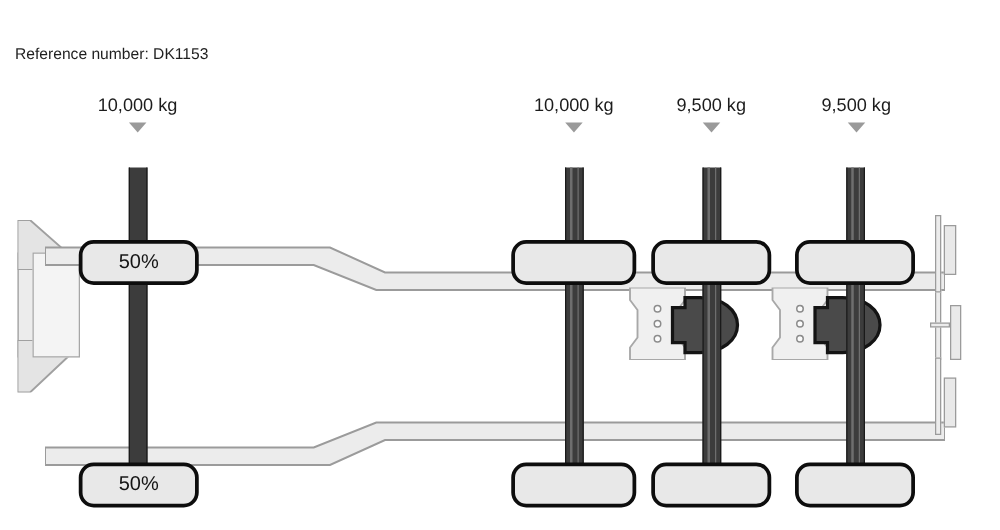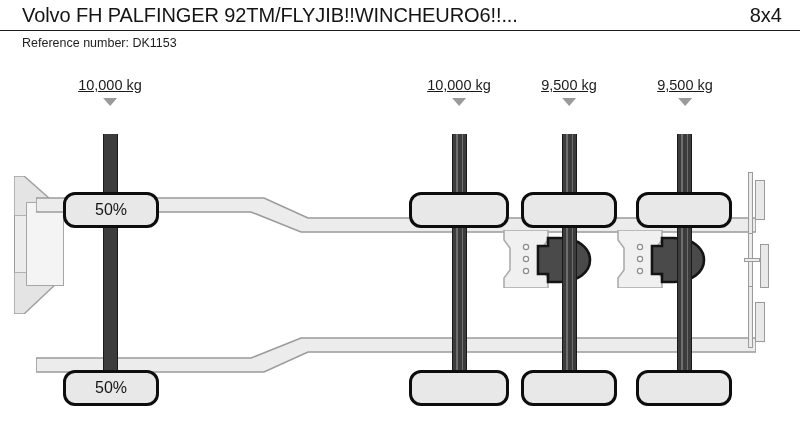--- a/index.html
+++ b/index.html
@@ -57,21 +57,21 @@
   }
 
   
   .subheader {
     position: absolute;
     left: 0; top: 32px;
     width: 800px;
     height: 22px;
     display: flex;
     align-items: center;
-    padding-left: 22px;
+    padding-left: 12px;
   }
   .ref-text {
     font-size: 12.5px;
     color: #1f1f1f;
     white-space: nowrap;
   }
 
   
   .diagram {
     position: absolute;
@@ -81,21 +81,20 @@
     background: #ffffff;
   }
 
   
   .axle-label {
     position: absolute;
     transform: translateX(-50%);
     text-align: center;
     white-space: nowrap;
     user-select: none;
-    text-decoration: underline;
   }
   .axle-label .wt {
     display: block;
     font-size: 14.5px;
     color: #1c1c1c;
     line-height: 1.1;
   }
   .axle-label .tri {
     display: block;
     margin: 4px auto 0;
@@ -166,24 +165,20 @@
     color: #151515;
     line-height: 1;
     user-select: none;
   }
 </style>
 </head>
 <body>
 
 <div id="app">
 
-  <div class="header">
-    <div class="header-title">Volvo FH PALFINGER 92TM/FLYJIB!!WINCHEURO6!!...</div>
-    <div class="header-axles">8x4</div>
-  </div>
 
   <div class="subheader">
     <div class="ref-text">Reference number: DK1153</div>
   </div>
 
   <div class="diagram">
 
     <div class="axle-label" style="left:110px; top:24px;">
       <span class="wt">10,000 kg</span>
       <span class="tri"></span>

